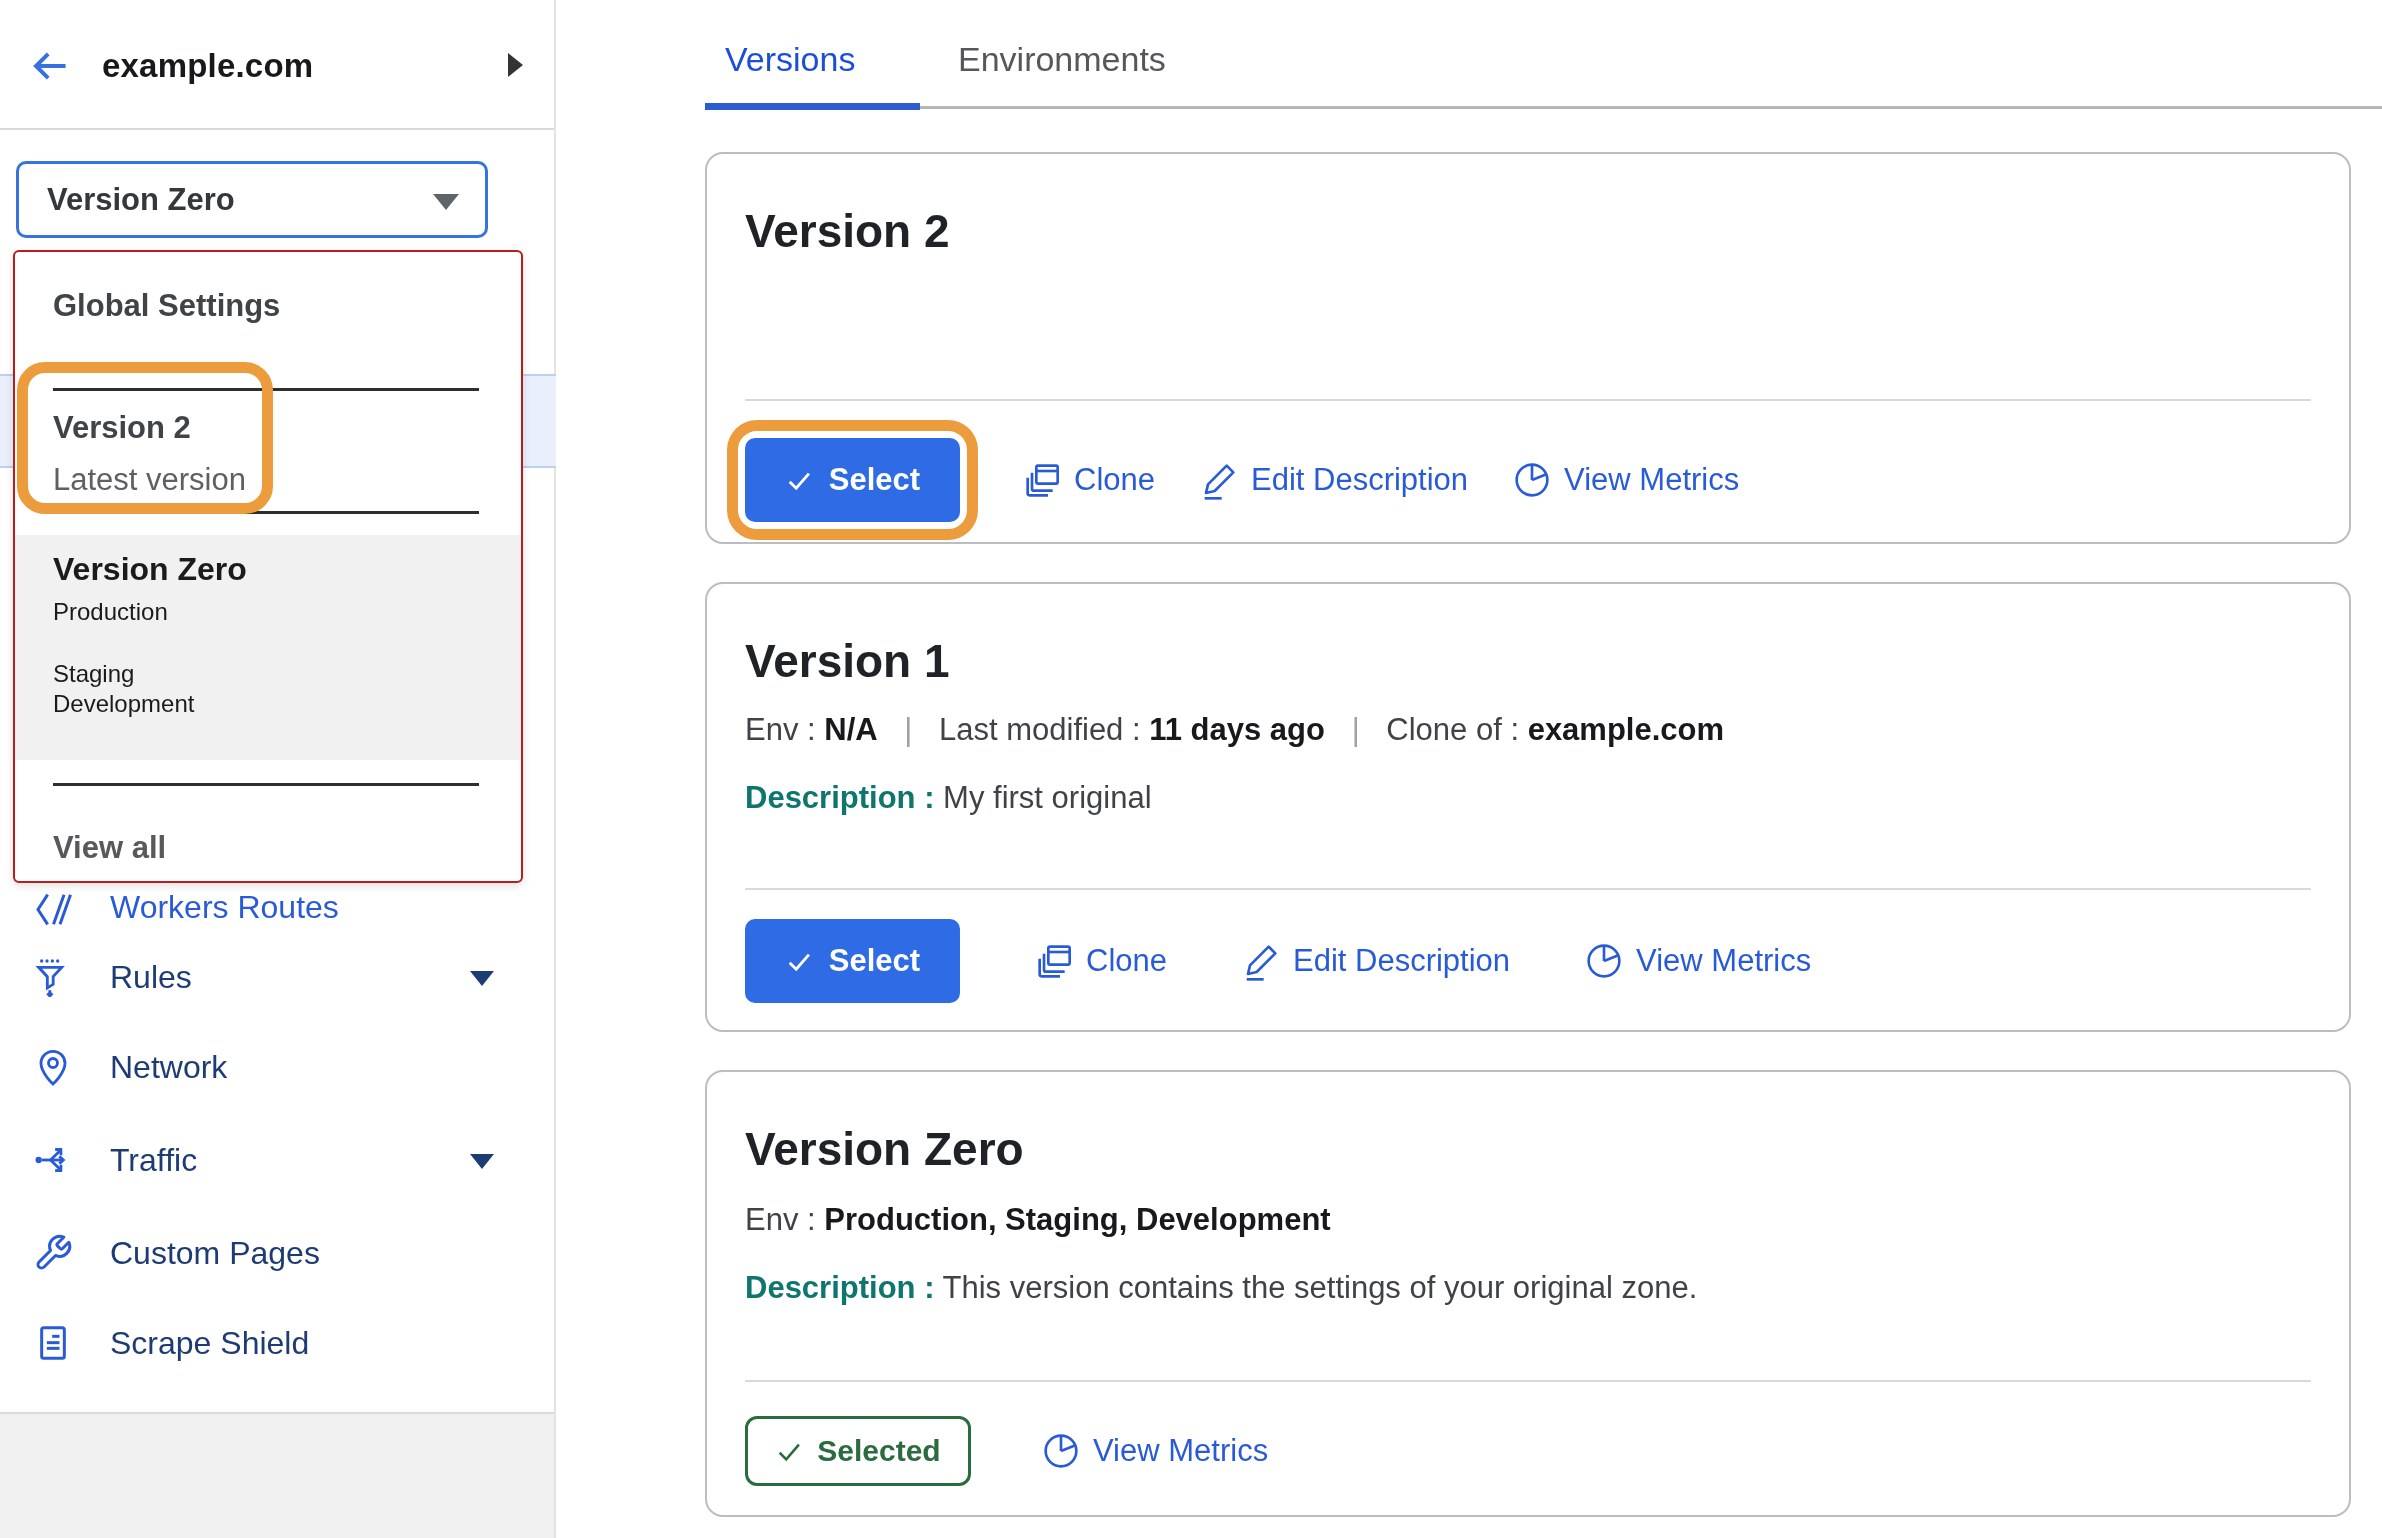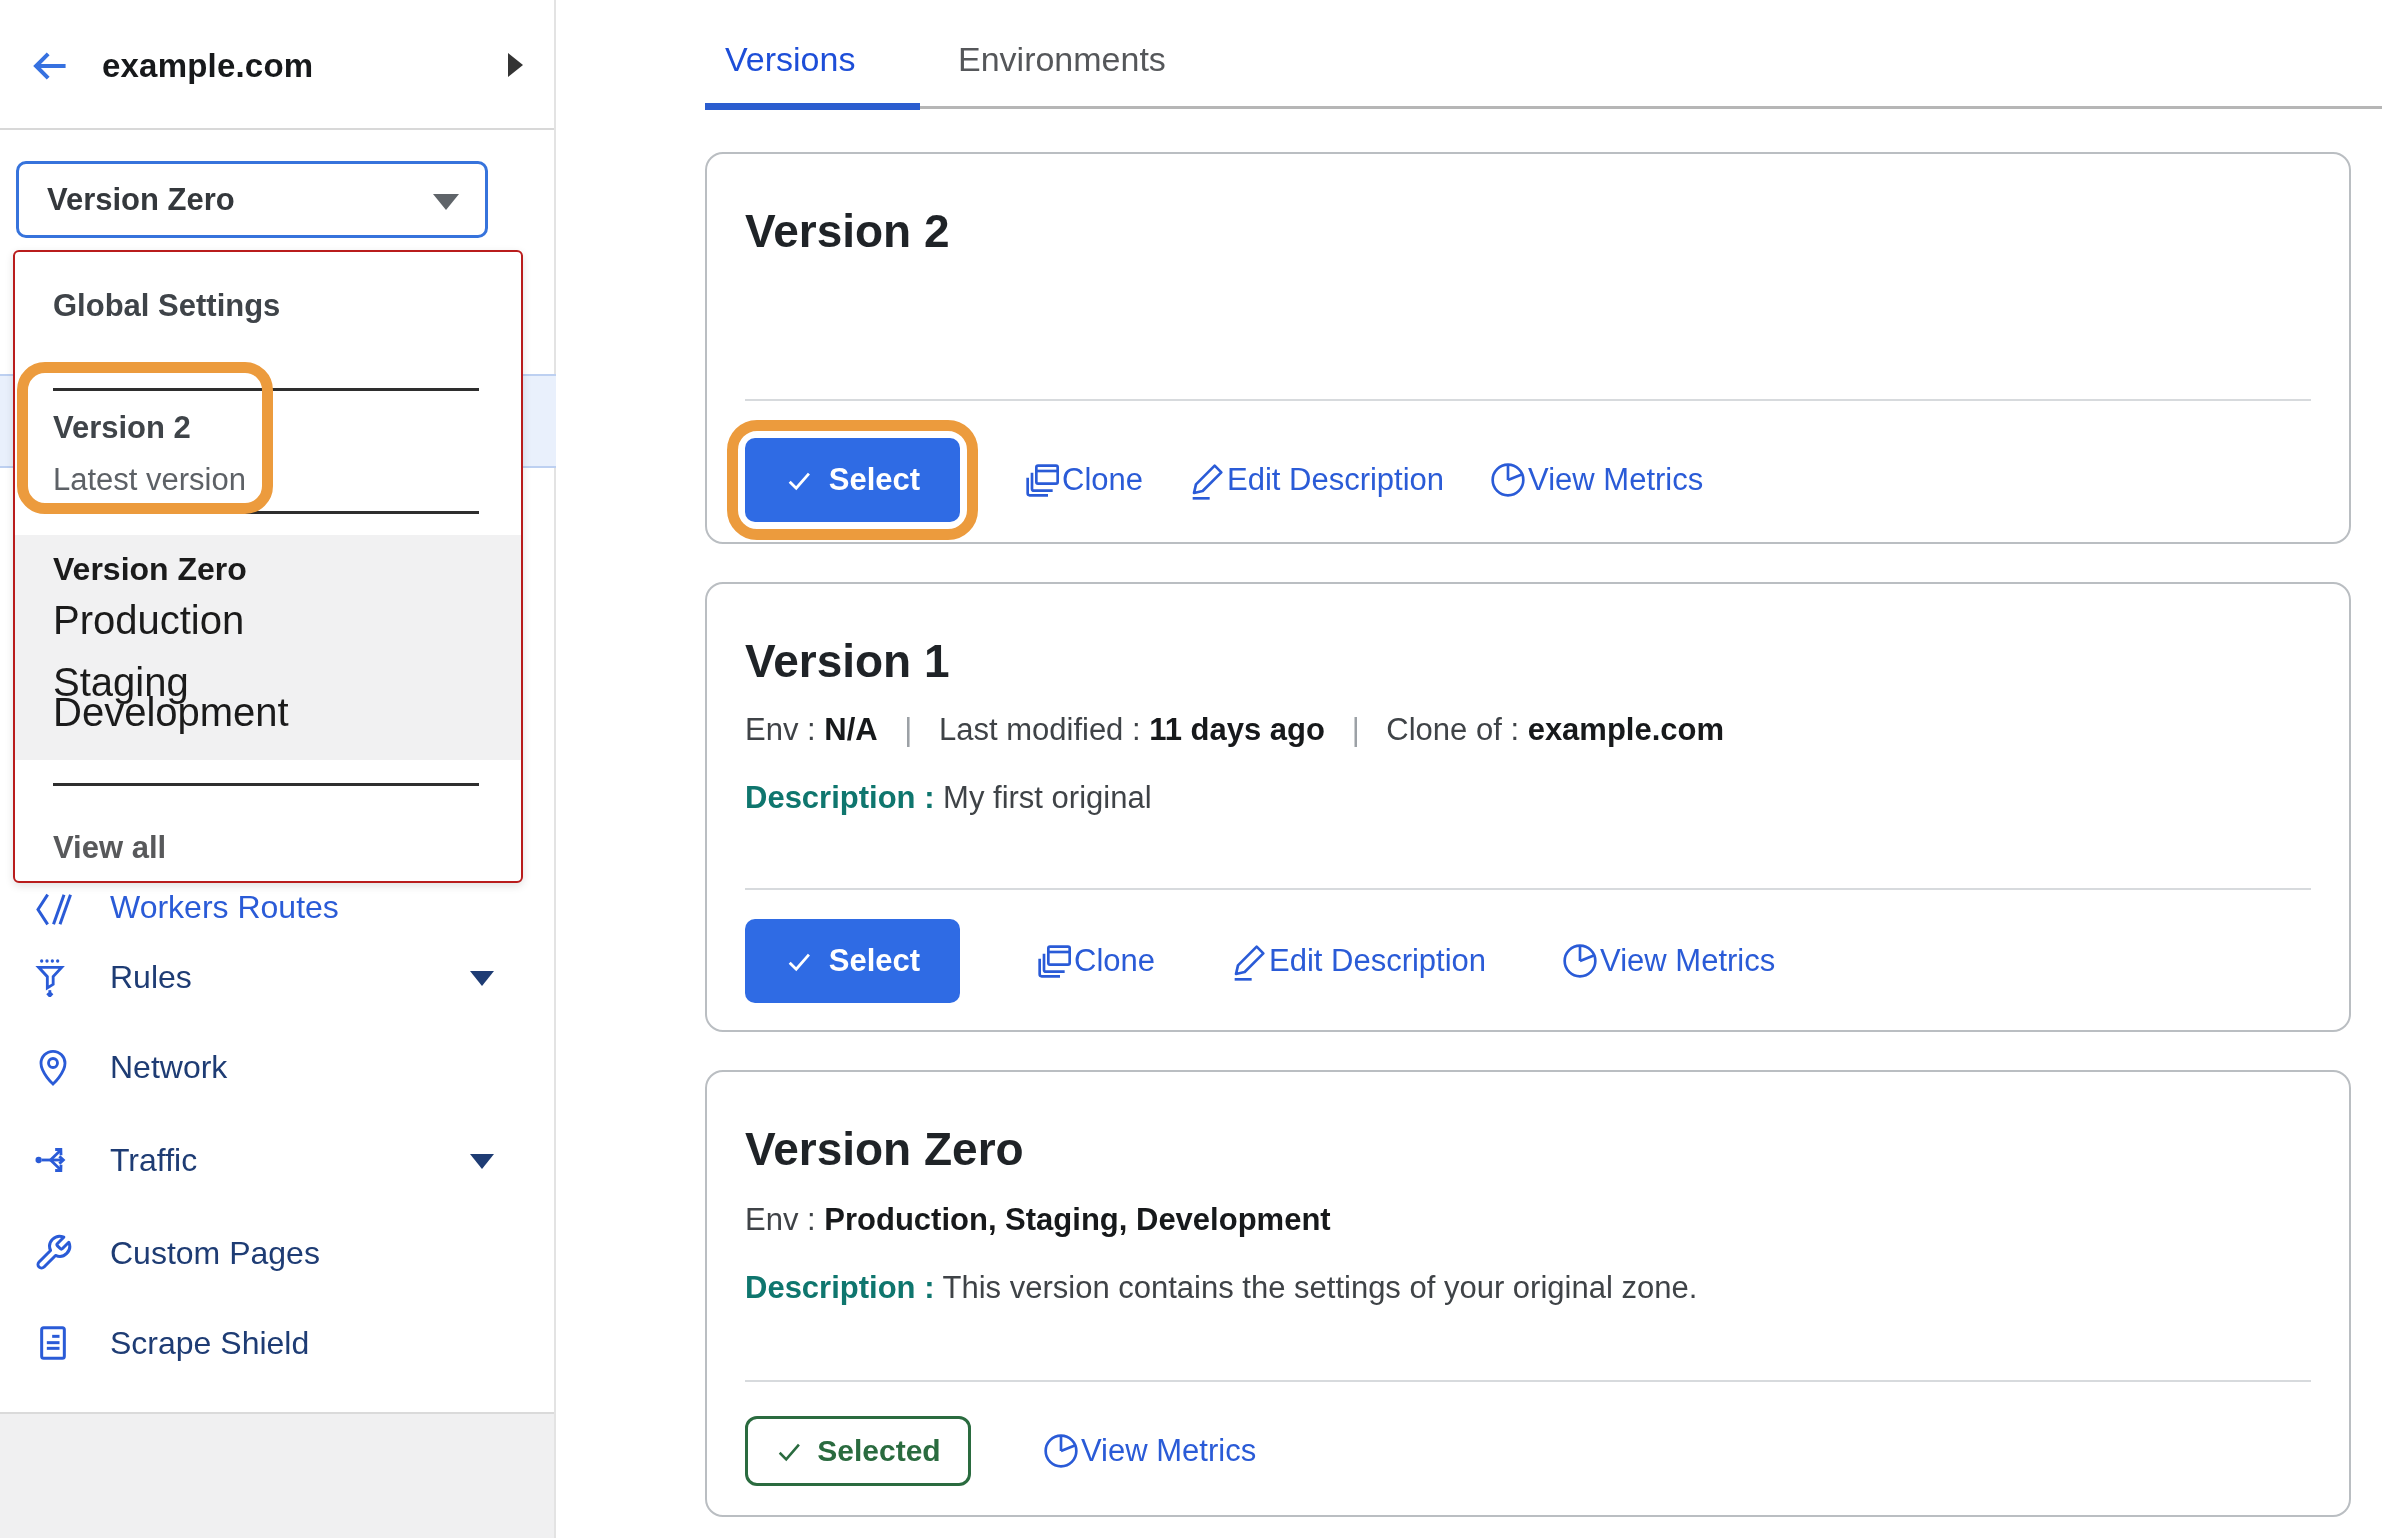--- a/index.html
+++ b/index.html
@@ -78,21 +78,21 @@
   }
   .dd-heading { position: absolute; left: 38px; top: 36px; font-size: 31px; font-weight: bold; color: #3f4449; cursor: pointer; }
   .dd-sep { position: absolute; left: 38px; width: 426px; height: 3px; background: #2e2e2e; }
   .dd-sep1 { top: 136px; } .dd-sep2 { top: 259px; } .dd-sep3 { top: 531px; }
   .dd-v2-title { position: absolute; left: 38px; top: 158px; font-size: 31px; font-weight: bold; color: #3f4449; cursor: pointer; }
   .dd-v2-sub   { position: absolute; left: 38px; top: 210px; font-size: 31px; color: #5d6166; }
   .dd-group {
     position: absolute; left: 0; top: 283px; width: 506px; height: 225px; background: #f1f1f2; cursor: pointer;
   }
   .dd-group .g-title { position: absolute; left: 38px; top: 16px; font-size: 32px; font-weight: bold; color: #1b1b1b; }
-  .dd-group .g-env   { position: absolute; left: 38px; font-size: 40px; color: #1b1b1b; }
+  .dd-group .g-env   { position: absolute; left: 38px; font-size: 24px; color: #1b1b1b; }
   .g-env0 { top: 63px; } .g-env1 { top: 125px; } .g-env2 { top: 155px; }
   .dd-view-all { position: absolute; left: 38px; top: 578px; font-size: 31px; font-weight: bold; color: #58595b; cursor: pointer; }
 
   
   .ring {
     position: absolute; border: 11px solid #ec9b3d; border-radius: 28px; z-index: 6;
     pointer-events: none;
   }
   .ring-dropdown { left: 17px; top: 362px; width: 256px; height: 152px; }
   .ring-inline {
@@ -129,21 +129,21 @@
     color: #fff; font-size: 31px; font-weight: bold; font-family: "Liberation Sans", sans-serif;
     display: flex; align-items: center; justify-content: center; gap: 16px; cursor: pointer;
   }
   .btn-selected {
     width: 226px; height: 70px; border-radius: 12px; background: #fff;
     border: 3px solid #2a6b3f; color: #2a6b3f; font-size: 30px; font-weight: bold;
     font-family: "Liberation Sans", sans-serif;
     display: flex; align-items: center; justify-content: center; gap: 14px; cursor: pointer;
   }
   .link {
-    display: flex; align-items: center; 
+    display: flex; align-items: center; gap: 12px;
     color: #2a5bd7; font-size: 31px; cursor: pointer; white-space: nowrap;
   }
   .link .lk-icon { width: 40px; height: 40px; color: #2a5bd7; }
 </style>
 </head>
 <body>
 
 <div id="sidebar">
 
   <div class="sb-header">

